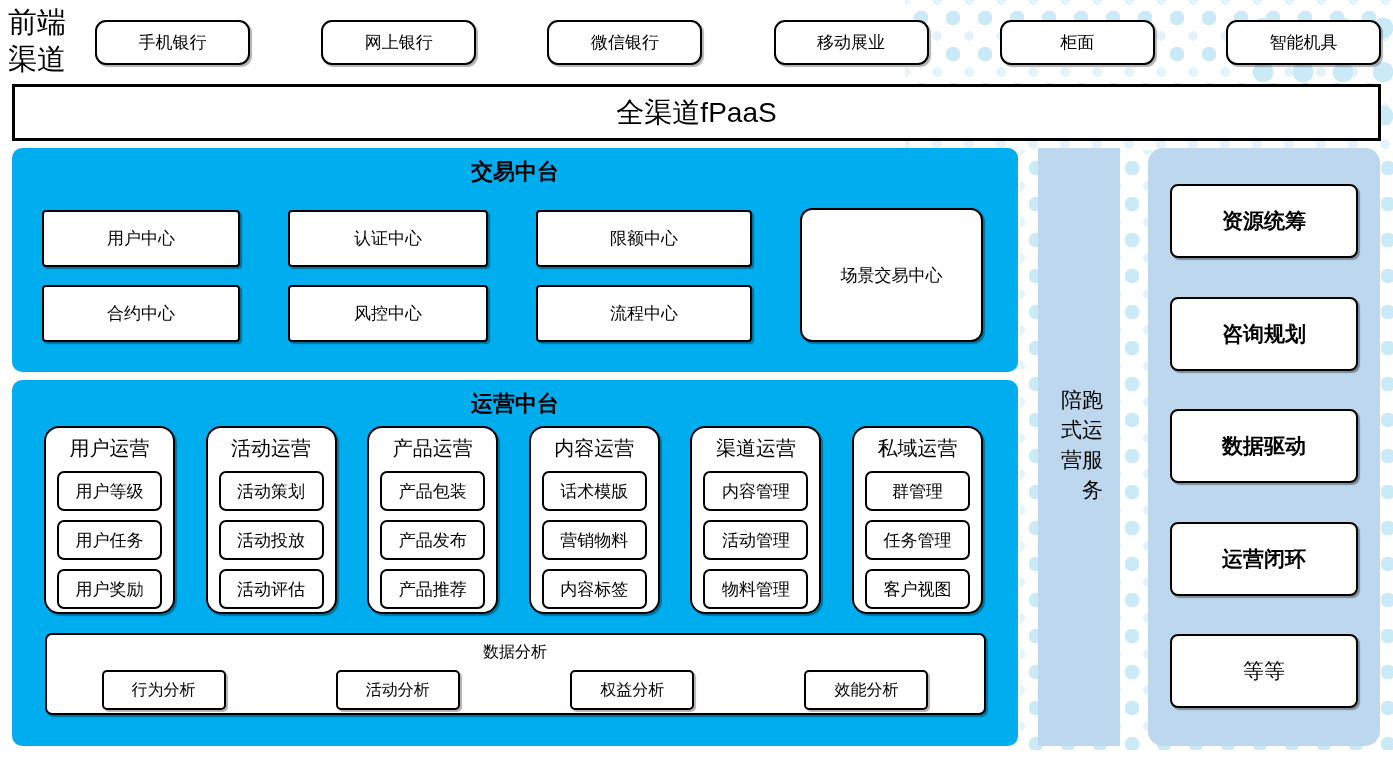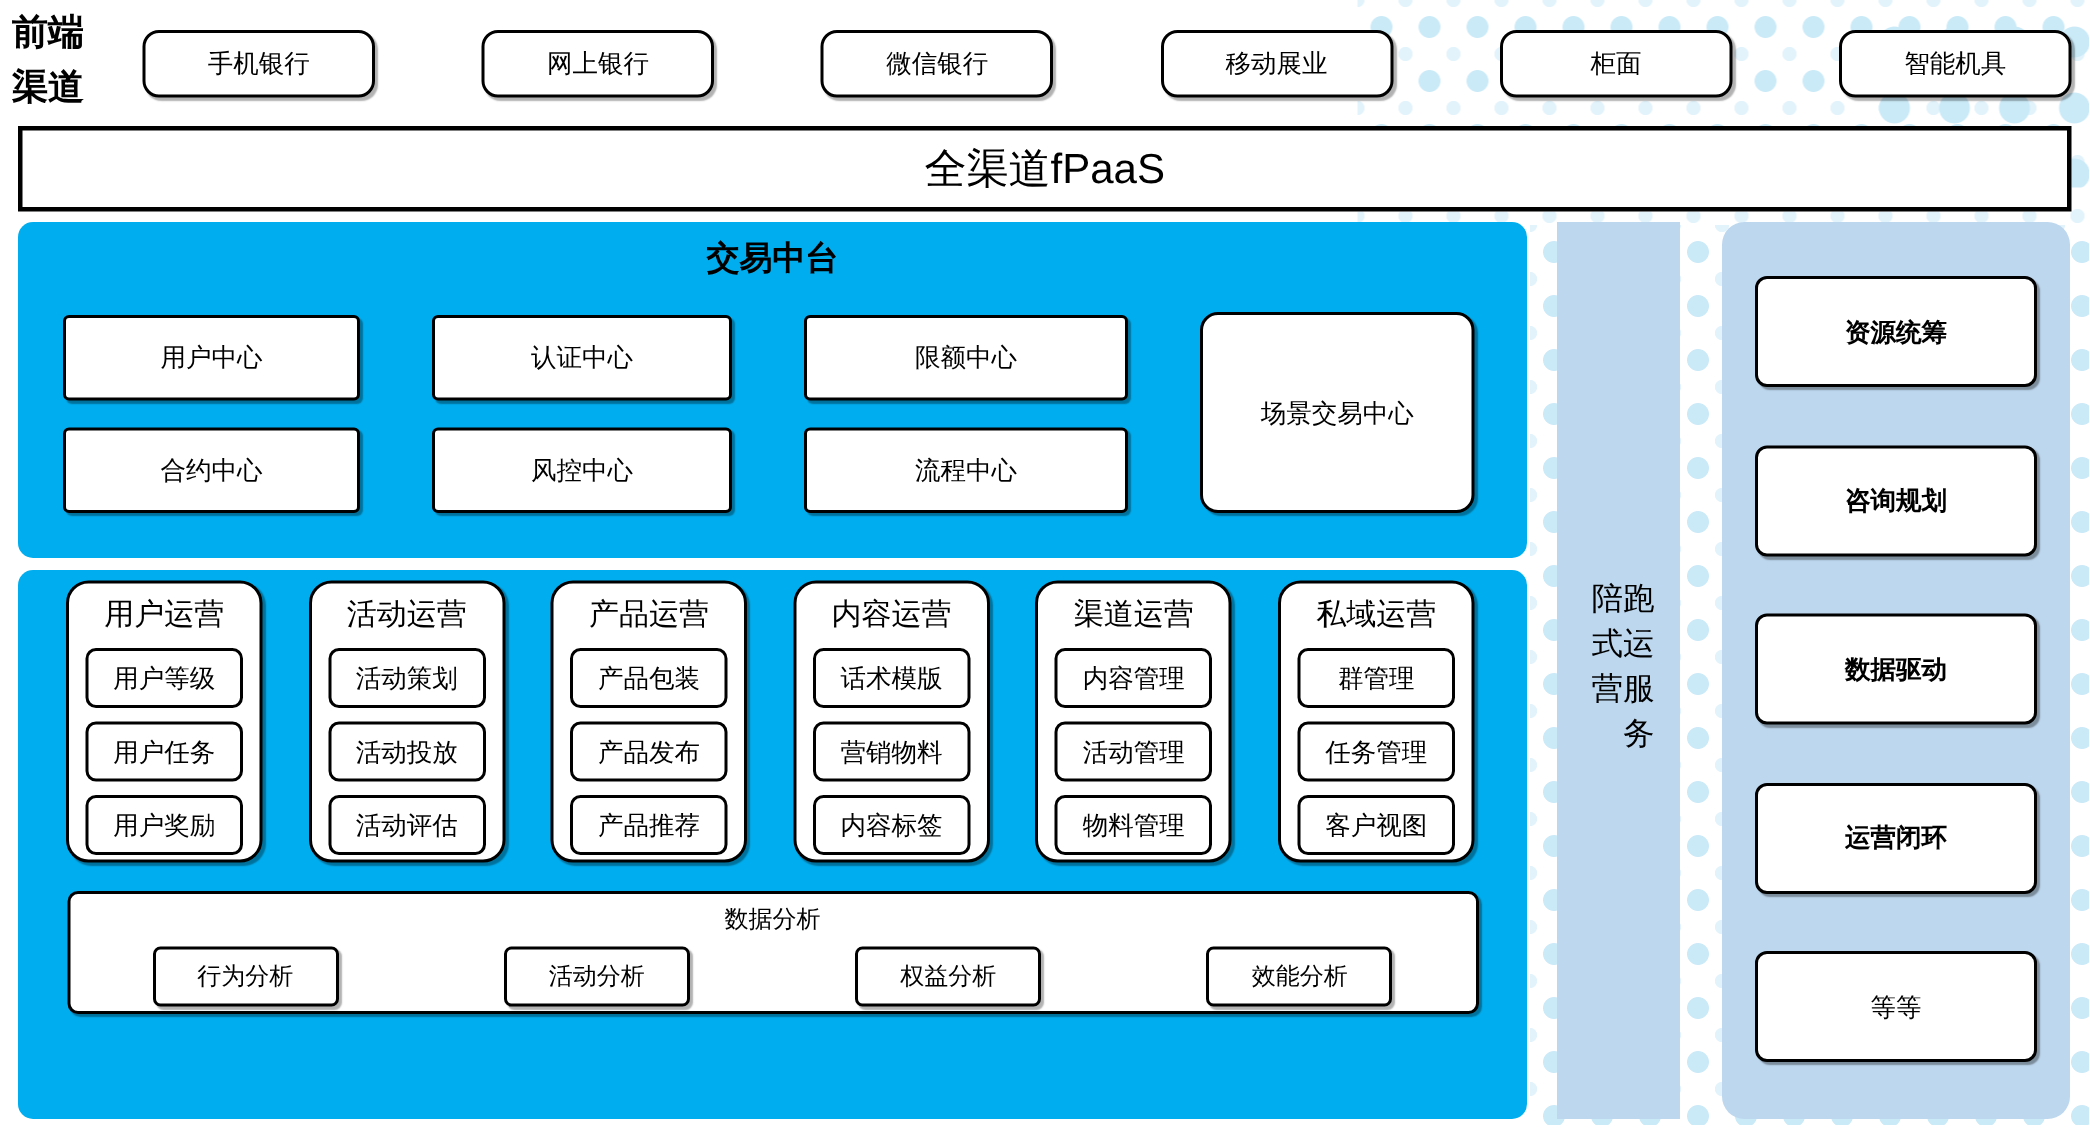--- a/index.html
+++ b/index.html
@@ -24,21 +24,21 @@
   .dots-right{left:1020px;top:150px;width:373px;height:600px;}
   .dots-big{position:absolute;z-index:0;left:1235px;top:0;width:158px;height:125px;
     background-image:radial-gradient(circle, var(--dot) 0 10px, transparent 10.6px);
     background-size:40px 44px;background-position:8px 6px;}
 
   .layer{position:absolute;z-index:1;}
 
   
   .front-label{left:8px;top:4px;width:84px;
     font-family:"Liberation Serif","DejaVu Serif",serif;
-    font-weight:bold;font-size:24px;line-height:37px;}
+    font-weight:normal;font-size:29px;line-height:37px;}
   .channels-row{left:95px;top:20px;width:1286px;height:48px;
     display:flex;justify-content:space-between;}
   .channel-box{width:155px;height:45px;background:#fff;border:2px solid #000;
     border-radius:11px;display:flex;align-items:center;justify-content:center;
     font-size:17px;box-shadow:2px 2px 1px rgba(0,0,0,0.3);}
 
   
   .fpaas-bar{left:12px;top:84px;width:1369px;height:57px;background:#fff;
     border:3px solid #000;display:flex;align-items:center;justify-content:center;
     font-size:28px;}
@@ -85,21 +85,21 @@
   
   .side-bar{left:1038px;top:148px;width:82px;height:598px;background:var(--panel);}
   .side-bar-text{margin:237px auto 0;width:48px;font-size:21px;line-height:30px;
     text-align:right;word-break:break-all;}
 
   
   .right-panel{left:1148px;top:148px;width:232px;height:598px;background:var(--panel);
     border-radius:15px;display:flex;flex-direction:column;
     justify-content:space-between;padding:36px 22px 38px;}
   .rp-box{height:74px;background:#fff;border:2px solid #000;border-radius:8px;
-    display:flex;align-items:center;justify-content:center;font-size:17px;
+    display:flex;align-items:center;justify-content:center;font-size:21px;
     box-shadow:2px 2px 1px rgba(0,0,0,0.35);}
   .rp-bold{font-weight:bold;}
 </style>
 </head>
 <body>
 
 <div class="stage">
 
   <div class="dots dots-top"></div>
   <div class="dots dots-right"></div>
@@ -133,20 +133,21 @@
       </div>
       <div class="tx-col tx-col-3">
         <div class="center-box">限额中心</div>
         <div class="center-box">流程中心</div>
       </div>
       <div class="scenario-box">场景交易中心</div>
     </div>
   </div>
 
   <div class="layer panel panel-ops">
+    <div class="panel-title">运营中台</div>
     <div class="ops-cols">
       <div class="ops-col">
         <div class="ops-col-title">用户运营</div>
         <div class="ops-item">用户等级</div>
         <div class="ops-item">用户任务</div>
         <div class="ops-item">用户奖励</div>
       </div>
       <div class="ops-col">
         <div class="ops-col-title">活动运营</div>
         <div class="ops-item">活动策划</div>

